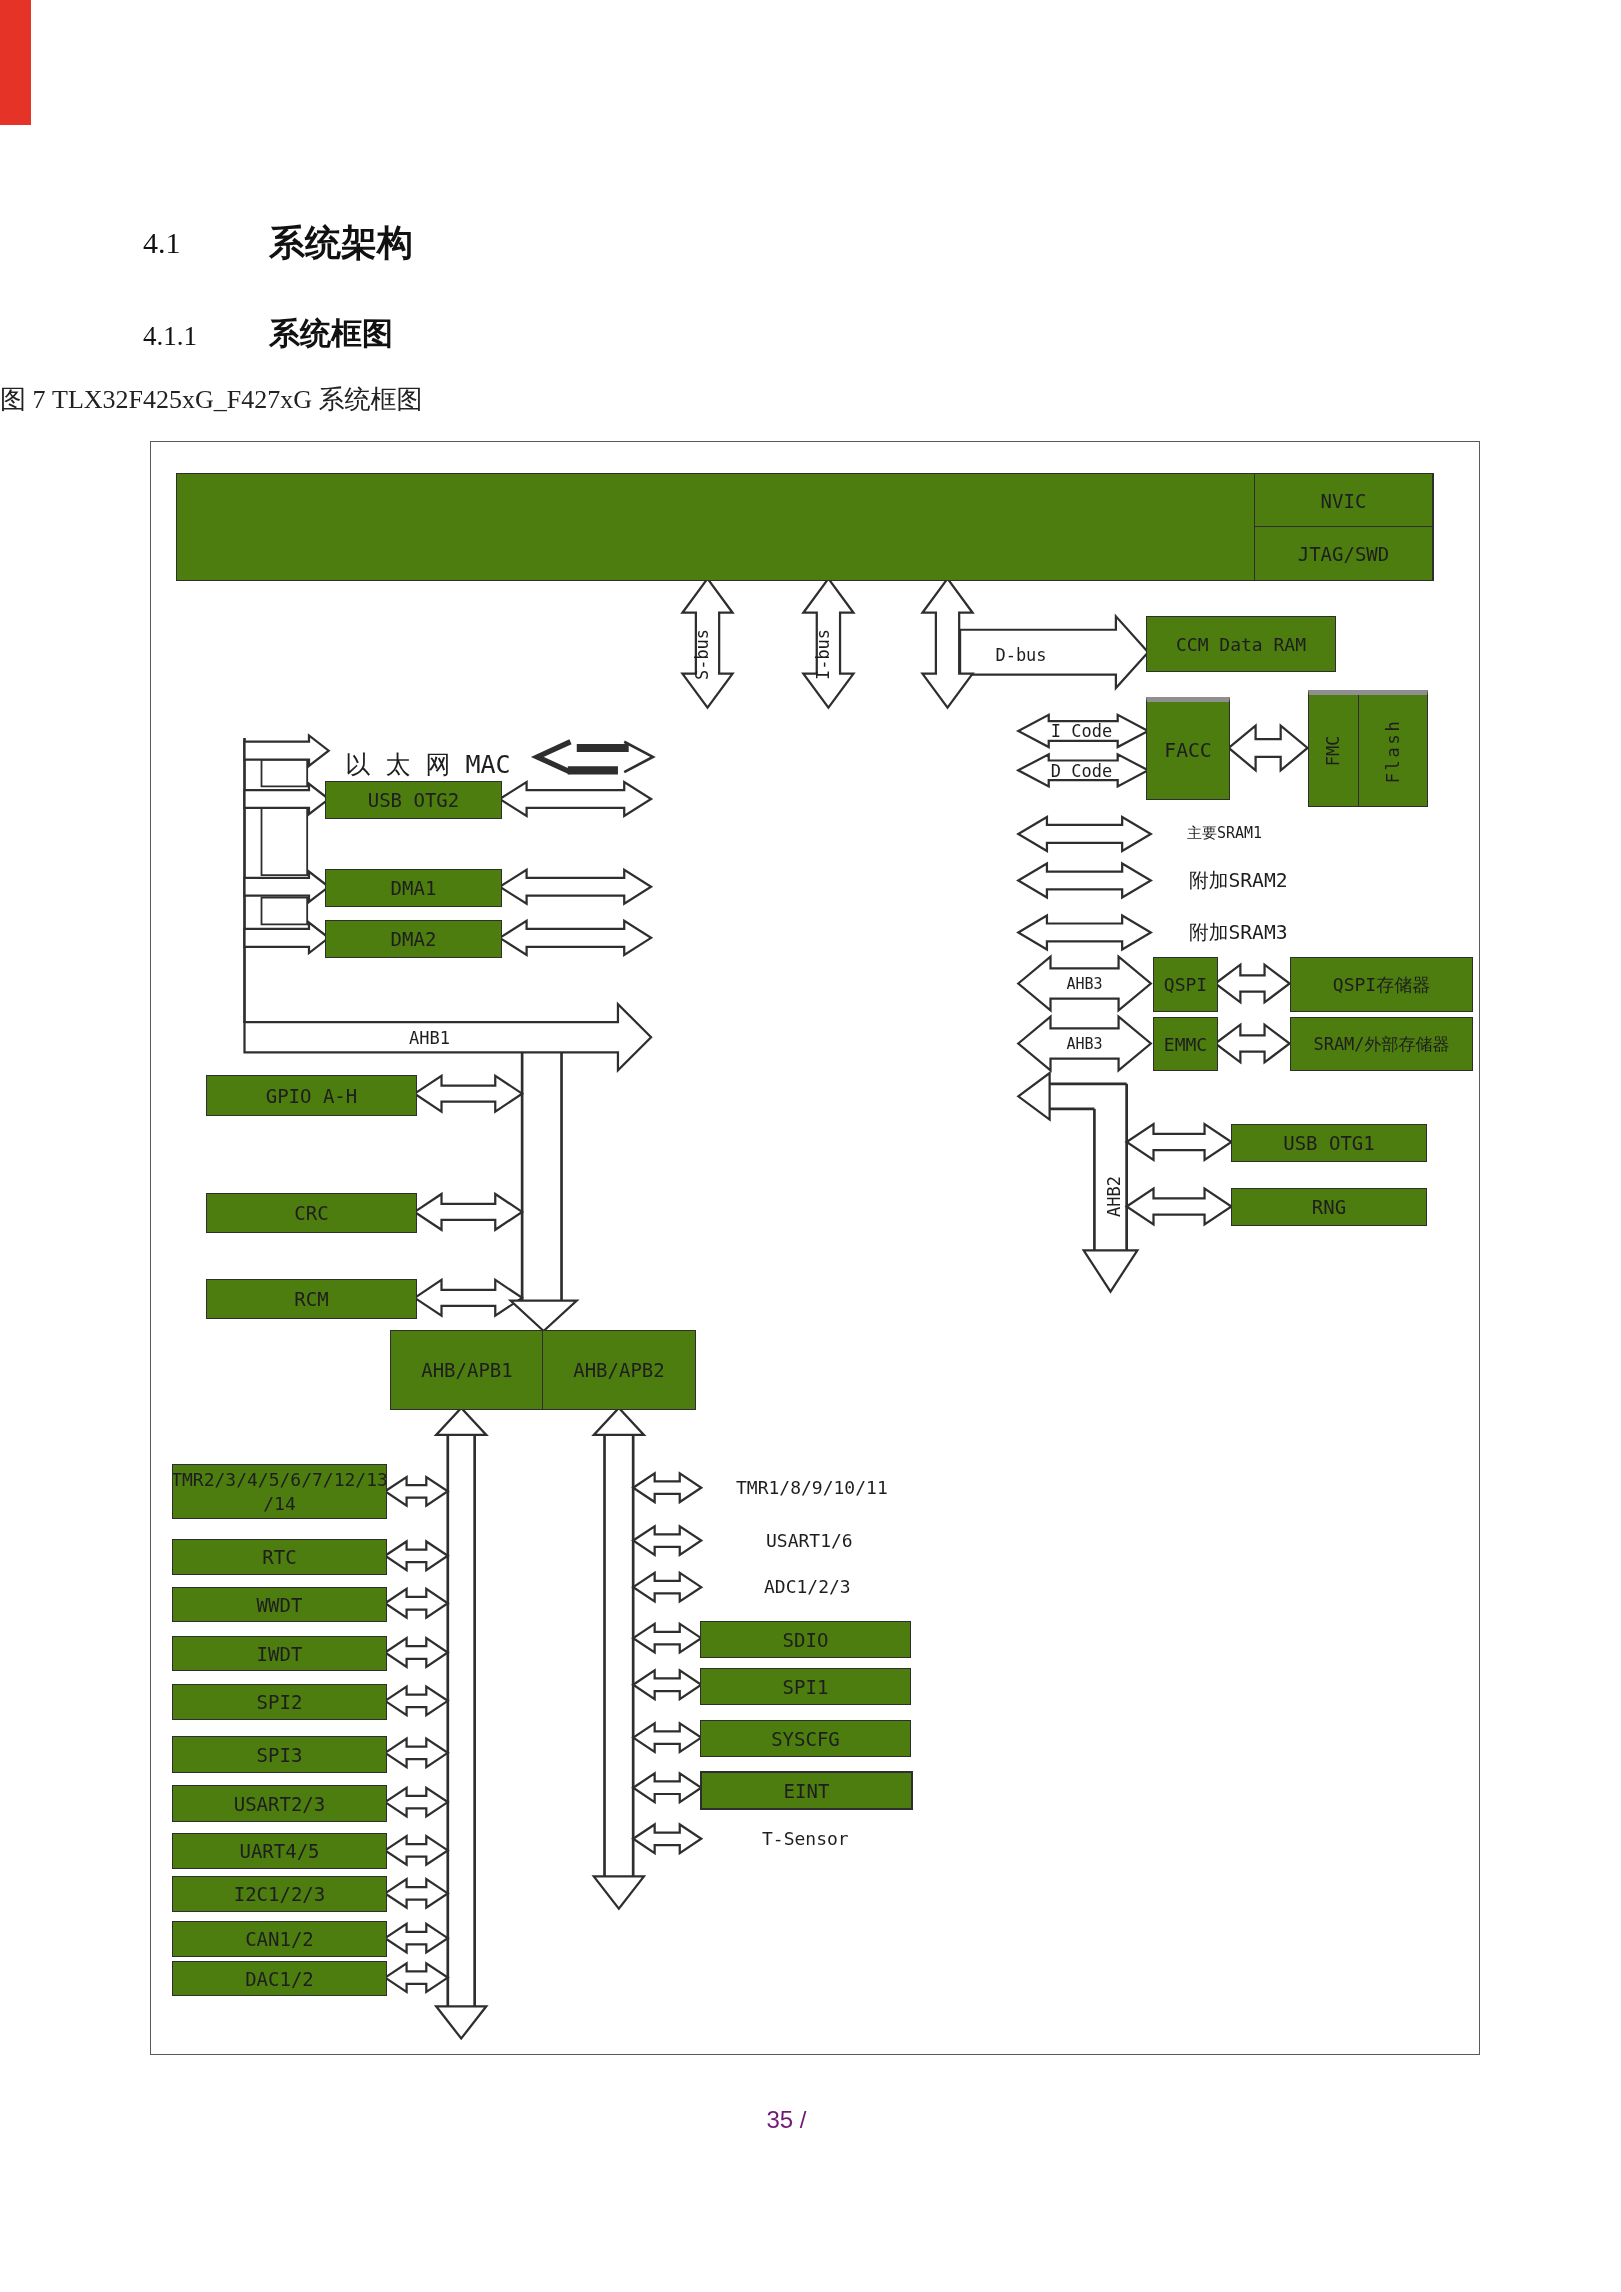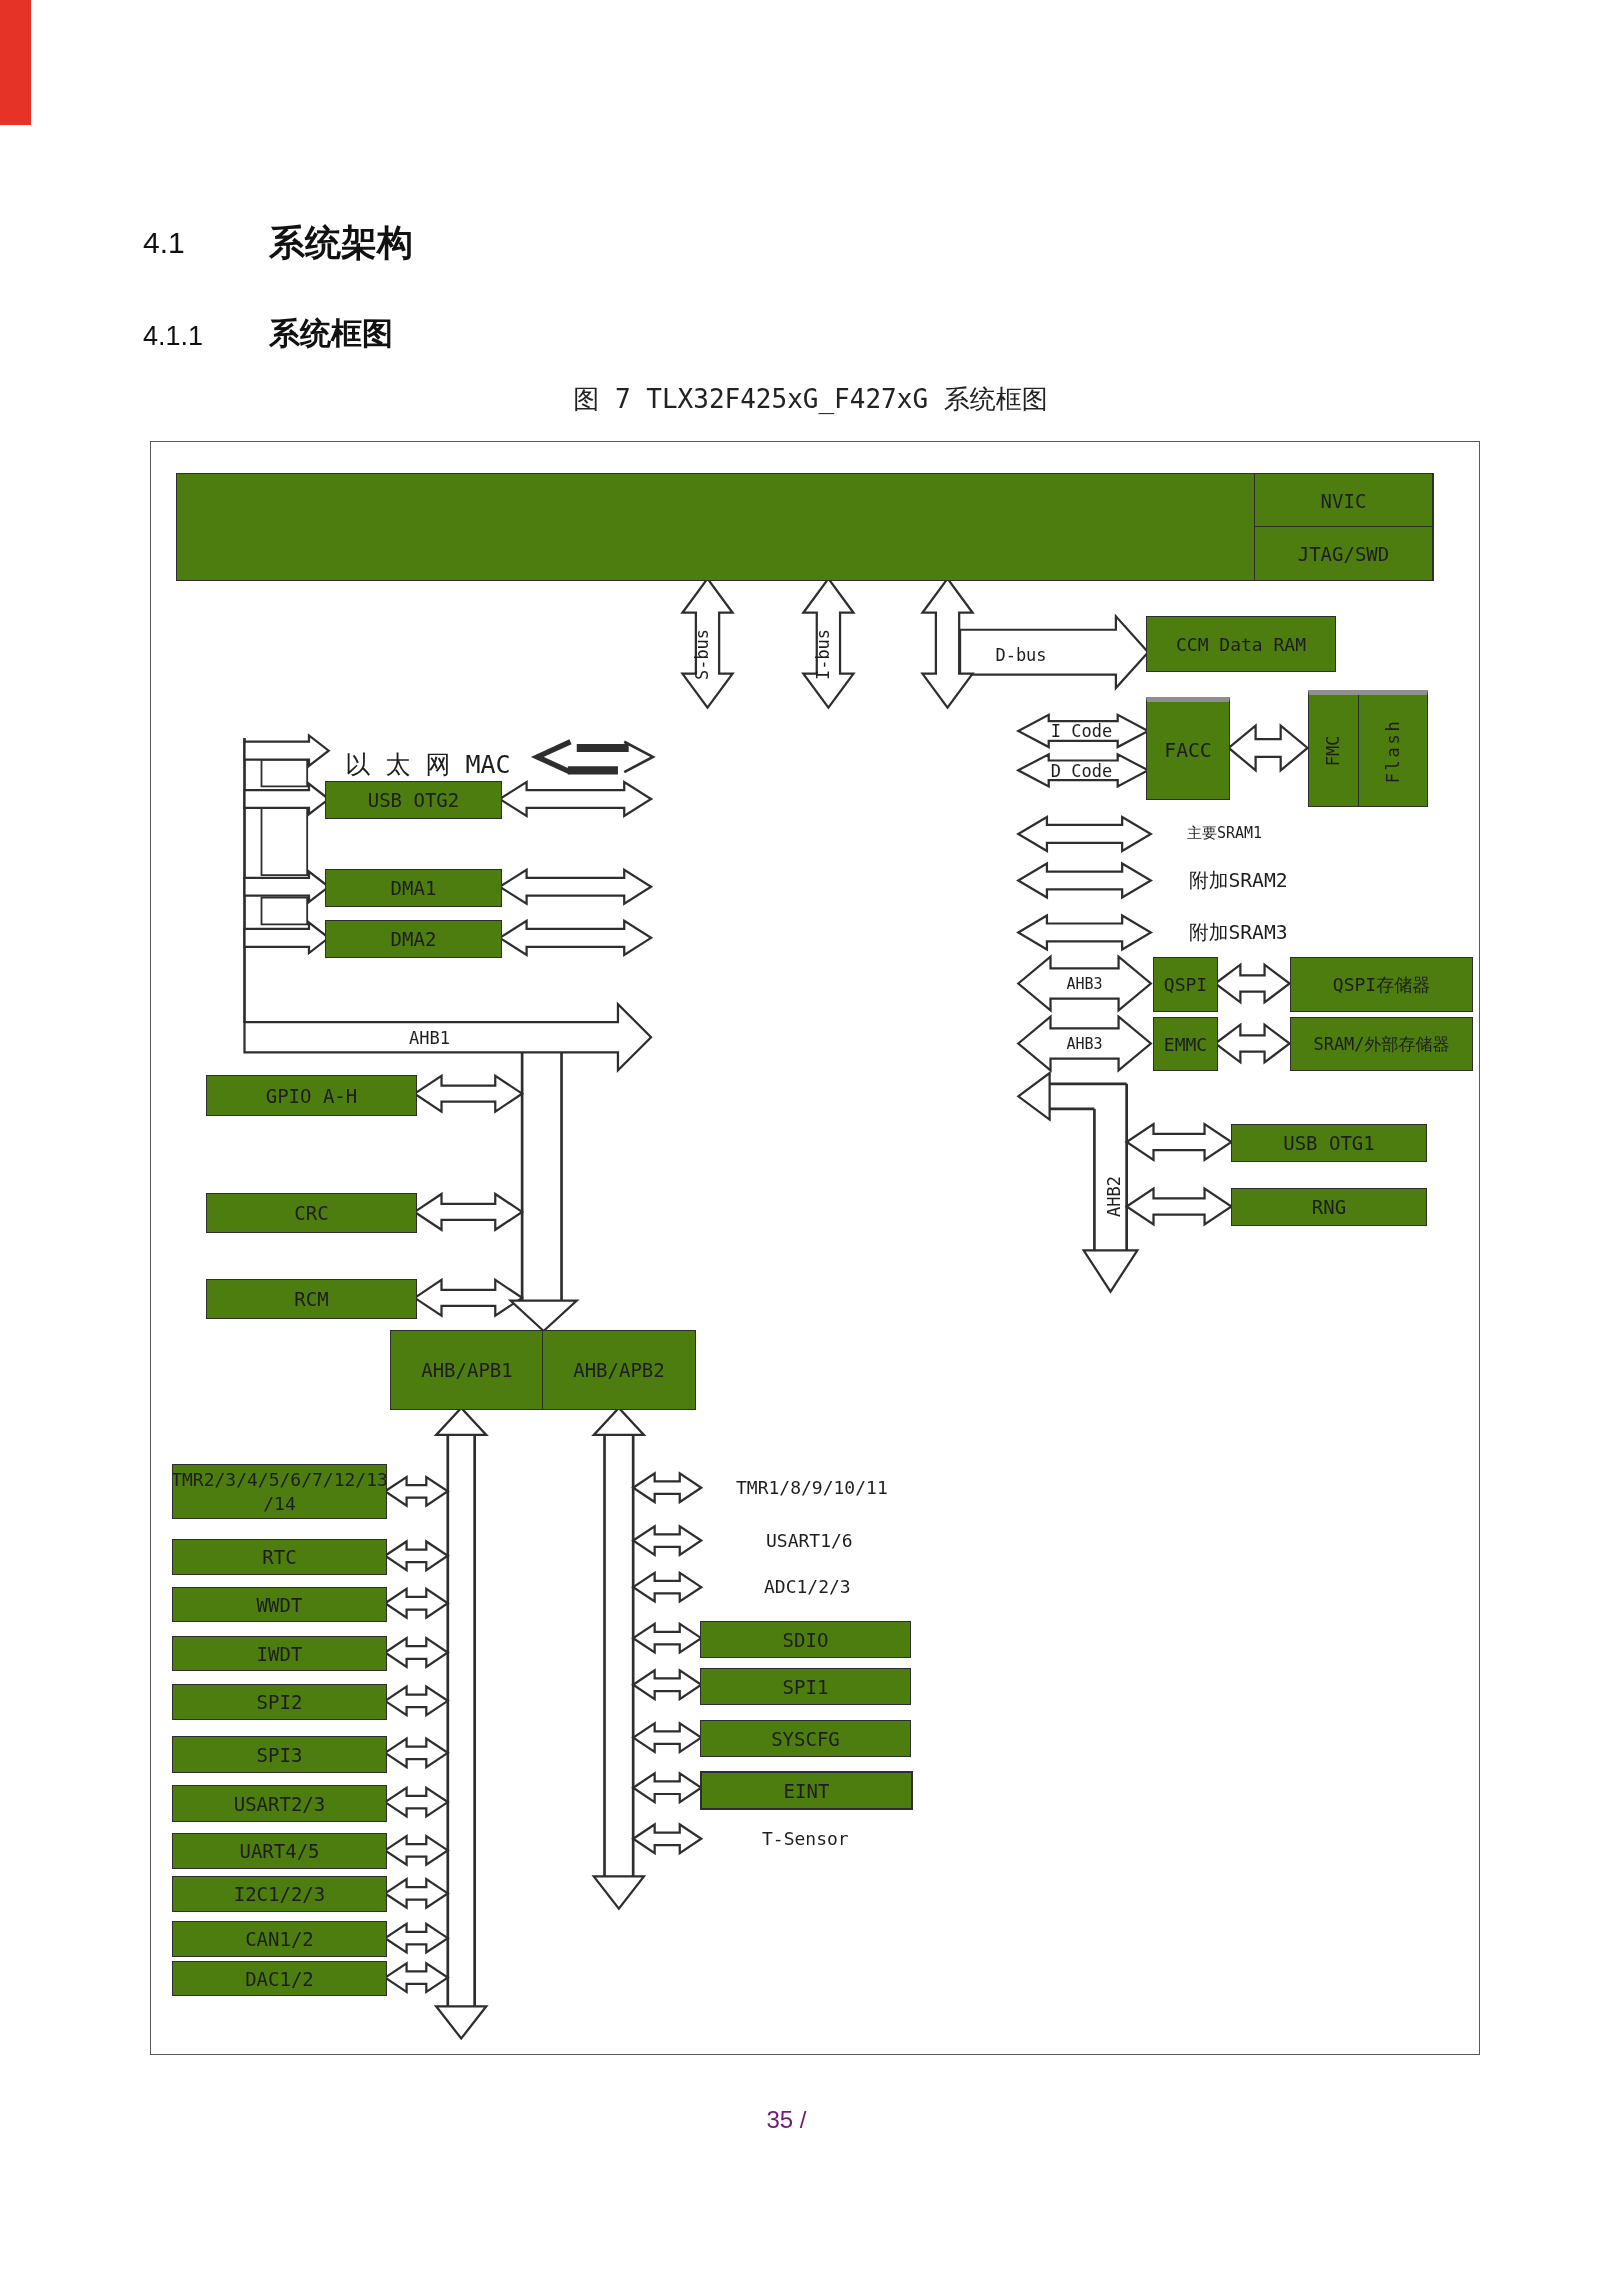--- a/index.html
+++ b/index.html
@@ -1,19 +1,19 @@
 <!DOCTYPE html>
 <html style="font-size:14.3px"><head>
 <meta charset="utf-8">
 <style>
   html,body{margin:0;padding:0;background:#fff;}
   .page{position:relative;width:1621px;height:2293px;background:#ffffff;overflow:hidden;
         font-family:"DejaVu Sans Mono","DejaVu Sans",monospace;color:#1e1e1e;}
   .hdr{font-family:"Liberation Sans","DejaVu Sans",sans-serif;color:#111;}
-  .abs{position:absolute;}
+  .abs{position:absolute;font-family:Liberation Serif, serif;}
   .frame{position:absolute;border:1.8px solid #5a5a5a;background:#fff;}
   svg.layer{position:absolute;left:0;top:0;}
   .box{position:absolute;border:1.8px solid #2e2e2e;background:#4d7c0f;display:flex;
        align-items:center;justify-content:center;text-align:center;
        font-size:19px;white-space:nowrap;overflow:hidden;z-index:3;}
   .lbl{position:absolute;z-index:4;display:flex;align-items:center;white-space:pre;}
   .lbl.ctr{justify-content:center;text-align:center;}
   .vlbl{position:absolute;z-index:4;display:flex;align-items:center;justify-content:center;
         transform:rotate(-90deg);white-space:nowrap;}
   .thicktop{border-top:5.4px solid #8f8f8f;}
@@ -23,21 +23,21 @@
 <body>
 
 <div class="page">
 
   <div class="redbar"></div>
 
   <div class="abs hdr" style="left:143px;top:226px;font-size:30px;">4.1</div>
   <div class="abs hdr" style="left:269px;top:219px;font-size:36px;font-weight:bold;">系统架构</div>
   <div class="abs hdr" style="left:143px;top:321px;font-size:27px;">4.1.1</div>
   <div class="abs hdr" style="left:269px;top:313px;font-size:31px;font-weight:bold;">系统框图</div>
-  <div class="abs" style="left:0;top:382px;width:1621px;text-align:center;font-size:26px;color:#222;">图 7 TLX32F425xG_F427xG 系统框图</div>
+  <div class="abs" style="left:0;top:382px;width:1621px;font-size:26px;color:#222;">图 7 TLX32F425xG_F427xG 系统框图</div>
   <div class="abs" style="left:0;top:2106px;width:1573px;text-align:center;font-size:24px;color:#701a75;font-family:'Liberation Sans',sans-serif;">35 /</div>
 
   <div class="frame" style="left:150px;top:441px;width:1328px;height:1612px;"></div>
 
   <svg class="layer" id="arrow-layer" width="1621" height="2293" viewBox="0 0 1810 2560">
       <path d="M273 824 L273 1142" fill="none" stroke="#2e2e2e" stroke-width="3" stroke-linejoin="miter"></path>
       <path d="M1172 1210 L1258 1210" fill="none" stroke="#2e2e2e" stroke-width="3" stroke-linejoin="miter"></path>
       <path d="M1258 1210 L1258 1398" fill="none" stroke="#2e2e2e" stroke-width="3" stroke-linejoin="miter"></path>
       <path d="M1172 1238 L1222 1238" fill="none" stroke="#2e2e2e" stroke-width="3" stroke-linejoin="miter"></path>
       <path d="M1222 1238 L1222 1398" fill="none" stroke="#2e2e2e" stroke-width="3" stroke-linejoin="miter"></path>

